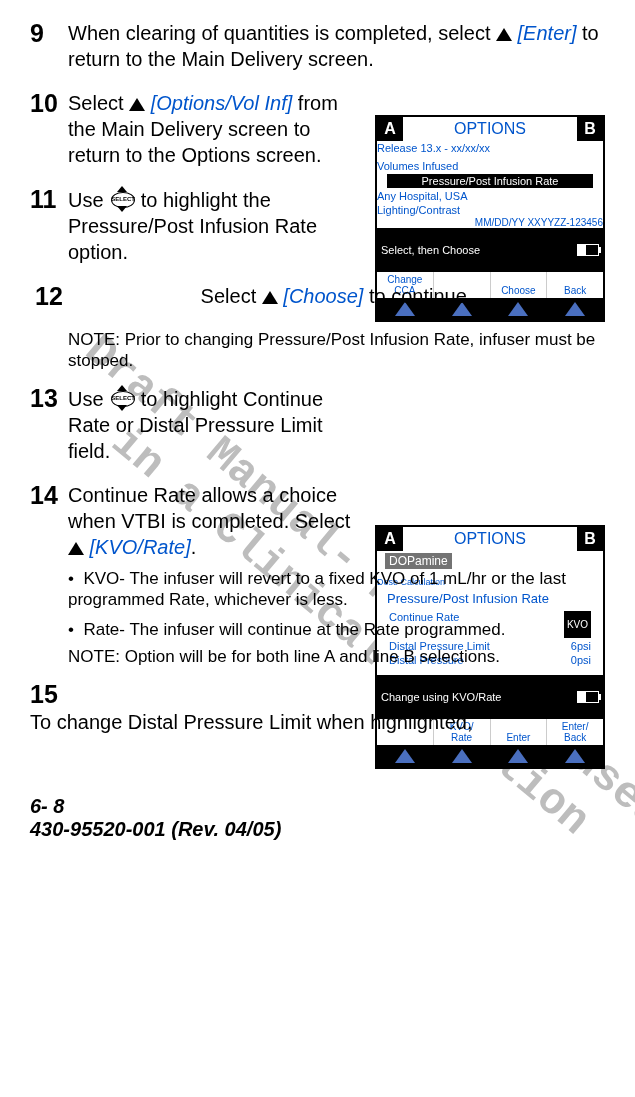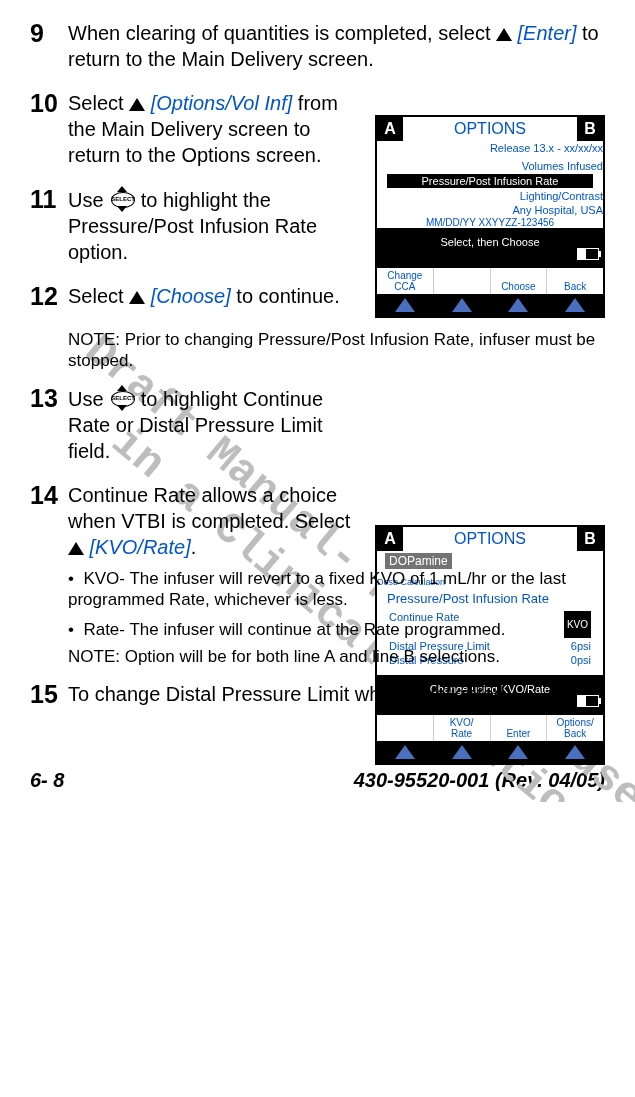--- a/index.html
+++ b/index.html
@@ -76,24 +76,24 @@
     display:flex;
     align-items:stretch;
   }
   .scr-title .ab{
     background:#000;color:#fff;font-weight:bold;font-size:16px;
     width:26px;display:flex;align-items:center;justify-content:center;
   }
   .scr-title .mid{
     flex:1;text-align:center;font-size:16px;color:#0055cc;padding:3px 16px;
   }
-  .scr-row-center{text-align:right;font-size:11px;color:#0055cc;padding:1px 0;}
-  .scr-row-sm{text-align:center;font-size:10px;color:#0055cc;padding:0 0;}
+  .scr-row-center{text-align:left;font-size:11px;color:#0055cc;padding:1px 0;}
+  .scr-row-sm{text-align:right;font-size:10px;color:#0055cc;padding:0 0;}
   .inv-bar{background:#000;color:#fff;font-size:11px;text-align:center;padding:1px 4px;margin:1px 10px;}
-  .inv-bar-full{background:#000;color:#fff;font-size:11px;padding:8px 4px;display:flex;align-items:center;flex-direction:column;}
+  .inv-bar-full{background:#000;color:#fff;font-size:11px;padding:16px 4px;display:flex;align-items:center;}
   .batt{
     display:inline-block;width:20px;height:10px;border:1px solid #fff;position:relative;margin-left:auto;
   }
   .batt::after{content:"";position:absolute;right:-3px;top:2px;width:2px;height:6px;background:#fff;}
   .batt i{display:block;height:100%;background:#fff;width:40%;}
   .softkeys{display:flex;}
   .sk{flex:1;text-align:center;font-size:10px;color:#0055cc;padding:2px 1px;line-height:1.1;border-right:1px solid #ccc;}
   .sk:last-child{border-right:none;}
   .arrow-row{display:flex;background:#000;}
   .arrow-row span{flex:1;display:flex;justify-content:center;padding:4px 0;}
@@ -105,20 +105,21 @@
   .row-field .val{}
   .row-field .unit{}
   .kvo-chip{background:#000;color:#fff;padding:8px 3px;font-size:10px;}
   .inv-top-left{background:#737373;color:#fff;font-size:12px;padding:1px 4px;display:inline-block;margin:2px 0 2px 8px;}
   .sect-title{font-size:13px;color:#0055cc;text-align:left;padding:2px 10px 4px 10px;}
 
   .footer{
     display:flex;justify-content:space-between;
     font-size:20px;font-weight:bold;font-style:italic;
     padding:0 30px 10px 30px;
+    flex-direction:column;
   }
 
   
   .wm{
     position:absolute;
     left:40px; top:300px;
     transform:rotate(40deg);
     transform-origin:left bottom;
     font-family:"Courier New",monospace;
     font-size:44px;
@@ -167,21 +168,21 @@
       <div class="narrow">
         <span>Use </span>
         <span class="sel-icon">
           <span class="t"></span><span class="oval">SELECT</span><span class="b"></span>
         </span>
         <span> to highlight the Pressure/Post Infusion Rate option.</span>
       </div>
     </div>
   </div>
 
-  <div class="step" style="">
+  <div class="step" style="text-align:center;">
     <div class="step-num">12</div>
     <div class="step-body">
       <span>Select </span>
       <span class="tri-up"></span>
       <span class="blue-it">[Choose]</span>
       <span> to continue.</span>
     </div>
   </div>
   <div class="note">
     <b>NOTE:</b>
@@ -211,42 +212,42 @@
       </div>
     </div>
   </div>
   <div class="bullet-line">•&nbsp;&nbsp;<span>KVO- The infuser will revert to a fixed KVO of 1 mL/hr or the last programmed Rate, whichever is less.</span></div>
   <div class="bullet-line">•&nbsp;&nbsp;<span>Rate- The infuser will continue at the Rate programmed.</span></div>
   <div class="note">
     <b>NOTE:</b>
     <span>Option will be for both line A and line B selections.</span>
   </div>
 
-  <div class="step" style="margin-bottom:50px;">
+  <div class="step" style="margin-bottom:50px;flex-direction:column;">
     <div class="step-num">15</div>
     <div class="step-body">
       <span>To change Distal Pressure Limit when highlighted,</span>
     </div>
   </div>
 
 </div>
 
 <div class="screen" style="top:115px;">
   <div class="scr-outer">
     <div class="scr-title">
       <div class="ab">A</div>
       <div class="mid">OPTIONS</div>
       <div class="ab">B</div>
     </div>
     <div class="scr-row-center">Release 13.x - xx/xx/xx</div>
     <div style="height:4px;"></div>
     <div class="scr-row-center">Volumes Infused</div>
     <div class="inv-bar">Pressure/Post Infusion Rate</div>
+    <div class="scr-row-center">Any Hospital, USA</div>
     <div class="scr-row-center">Lighting/Contrast</div>
-    <div class="scr-row-center">Any Hospital, USA</div>
     <div class="scr-row-sm">MM/DD/YY XXYYZZ-123456</div>
     <div class="inv-bar-full">
       <span>Select, then Choose</span>
       <span class="batt">
           <i></i>
         </span>
     </div>
     <div class="softkeys">
       <div class="sk"><span>Change</span><br><span>CCA</span></div>
       <div class="sk">&nbsp;</div>
@@ -300,21 +301,21 @@
     <div class="inv-bar-full">
       <span>Change using KVO/Rate</span>
       <span class="batt">
           <i></i>
         </span>
     </div>
     <div class="softkeys">
       <div class="sk">&nbsp;</div>
       <div class="sk"><span>KVO/</span><br><span>Rate</span></div>
       <div class="sk"><br><span>Enter</span></div>
-      <div class="sk"><span>Options/</span><br><span>Back</span></div>
+      <div class="sk"><span>Enter/</span><br><span>Back</span></div>
     </div>
     <div class="arrow-row">
       <span>
           <i></i>
         </span>
       <span>
           <i></i>
         </span>
       <span>
           <i></i>

